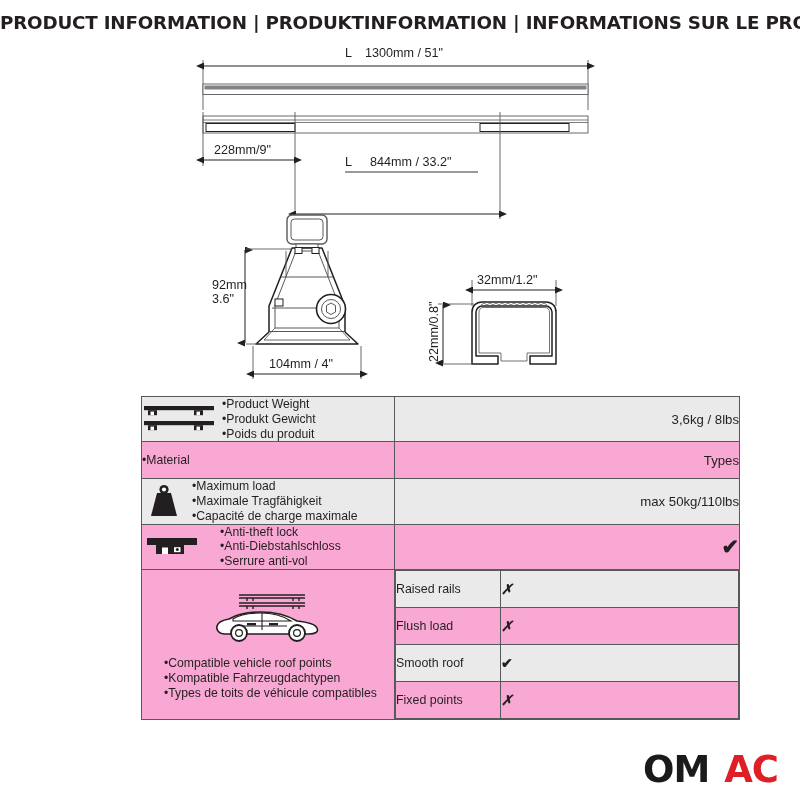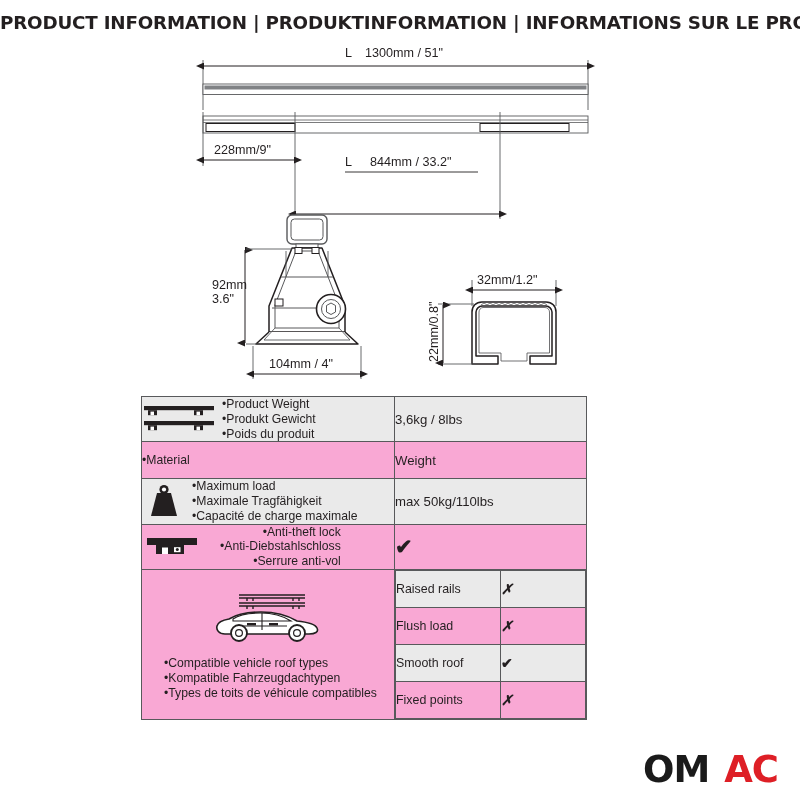--- a/index.html
+++ b/index.html
@@ -46,21 +46,21 @@
   .dimlabel-L {
     font-family: "Liberation Sans", sans-serif;
     font-size: 12.6px;
     fill: #231f20;
   }
 
   
   #spec-table {
     position: absolute;
     left: 141px; top: 396px;
-    width: 446px;
+    width: 599px;
     border: 1px solid #58595b;
     border-collapse: collapse;
     background: #fff;
   }
   #spec-table td {
     border: 1px solid #58595b;
     padding: 0;
     vertical-align: middle;
   }
   .lbl-cell {
@@ -81,20 +81,21 @@
   .lbl-texts {
     font-size: 12.2px;
     line-height: 1.21;
     color: #231f20;
     white-space: nowrap;
   }
   .val-cell {
     padding: 6px 0 6px 13px;
     font-size: 13.2px;
     color: #231f20;
+    text-align: right;
   }
   .shade { background: #eaeaea; }
   .plain { background: #f9a8d4; }
 
   .tick-mark {
     font-size: 21px;
     line-height: 1;
     font-weight: bold;
     color: #231f20;
     display: inline-block;
@@ -322,21 +323,21 @@
     </tr>
 
     <tr>
       <td class="lbl-cell plain">
         <div class="lbl-inner" style="min-height:36px;">
           <span class="lbl-texts">
             <div>•Material</div>
           </span>
         </div>
       </td>
-      <td class="val-cell plain">Weight</td>
+      <td class="val-cell plain">Types</td>
     </tr>
 
     <tr>
       <td class="lbl-cell shade">
         <div class="lbl-inner">
           <span class="lbl-icon" style="width:44px;">
             <svg width="40" height="40" viewBox="0 0 40 40" xmlns="http://www.w3.org/2000/svg">
               <circle cx="20" cy="8.5" r="4.6" fill="#231f20"></circle>
               <circle cx="20" cy="8.5" r="2.1" fill="#ffffff"></circle>
               <path d="M13,12 L27,12 L33,35 L7,35 Z" fill="#231f20"></path>
@@ -347,21 +348,21 @@
             <div>•Maximale Tragfähigkeit</div>
             <div>•Capacité de charge maximale</div>
           </span>
         </div>
       </td>
       <td class="val-cell shade">max 50kg/110lbs</td>
     </tr>
 
     <tr>
       <td class="lbl-cell plain">
-        <div class="lbl-inner" style="gap:18px;text-align:right;">
+        <div class="lbl-inner" style="gap:18px;">
           <span class="lbl-icon" style="width:60px;">
             <svg width="56" height="30" viewBox="0 0 56 30" xmlns="http://www.w3.org/2000/svg">
               <rect x="3" y="6" width="50" height="7" fill="#231f20"></rect>
               <rect x="12" y="13" width="28" height="9" fill="#231f20"></rect>
               <rect x="18" y="15.5" width="6" height="6.5" fill="#ffffff"></rect>
               <rect x="30" y="15.2" width="6.5" height="5" fill="#ffffff"></rect>
               <circle cx="33.3" cy="17.6" r="1.5" fill="#231f20"></circle>
             </svg>
           </span>
           <span class="lbl-texts">
@@ -400,21 +401,21 @@
             <rect x="38" y="35" width="9" height="2.4" fill="#231f20"></rect>
             <rect x="60" y="35" width="9" height="2.4" fill="#231f20"></rect>
 
             <circle cx="30" cy="45" r="8" fill="#ffffff" stroke="#231f20" stroke-width="1.8"></circle>
             <circle cx="30" cy="45" r="3.4" fill="#ffffff" stroke="#231f20" stroke-width="1.2"></circle>
             <circle cx="88" cy="45" r="8" fill="#ffffff" stroke="#231f20" stroke-width="1.8"></circle>
             <circle cx="88" cy="45" r="3.4" fill="#ffffff" stroke="#231f20" stroke-width="1.2"></circle>
           </svg>
         </span>
         <div class="compat-texts">
-          <div>•Compatible vehicle roof types</div>
+          <div>•Compatible vehicle roof points</div>
           <div>•Kompatible Fahrzeugdachtypen</div>
           <div>•Types de toits de véhicule compatibles</div>
         </div>
       </td>
       <td class="roof-wrap plain">
         <table class="roof-table">
           <tbody>
             <tr>
               <td class="shade">Raised rails</td>
               <td class="shade">

